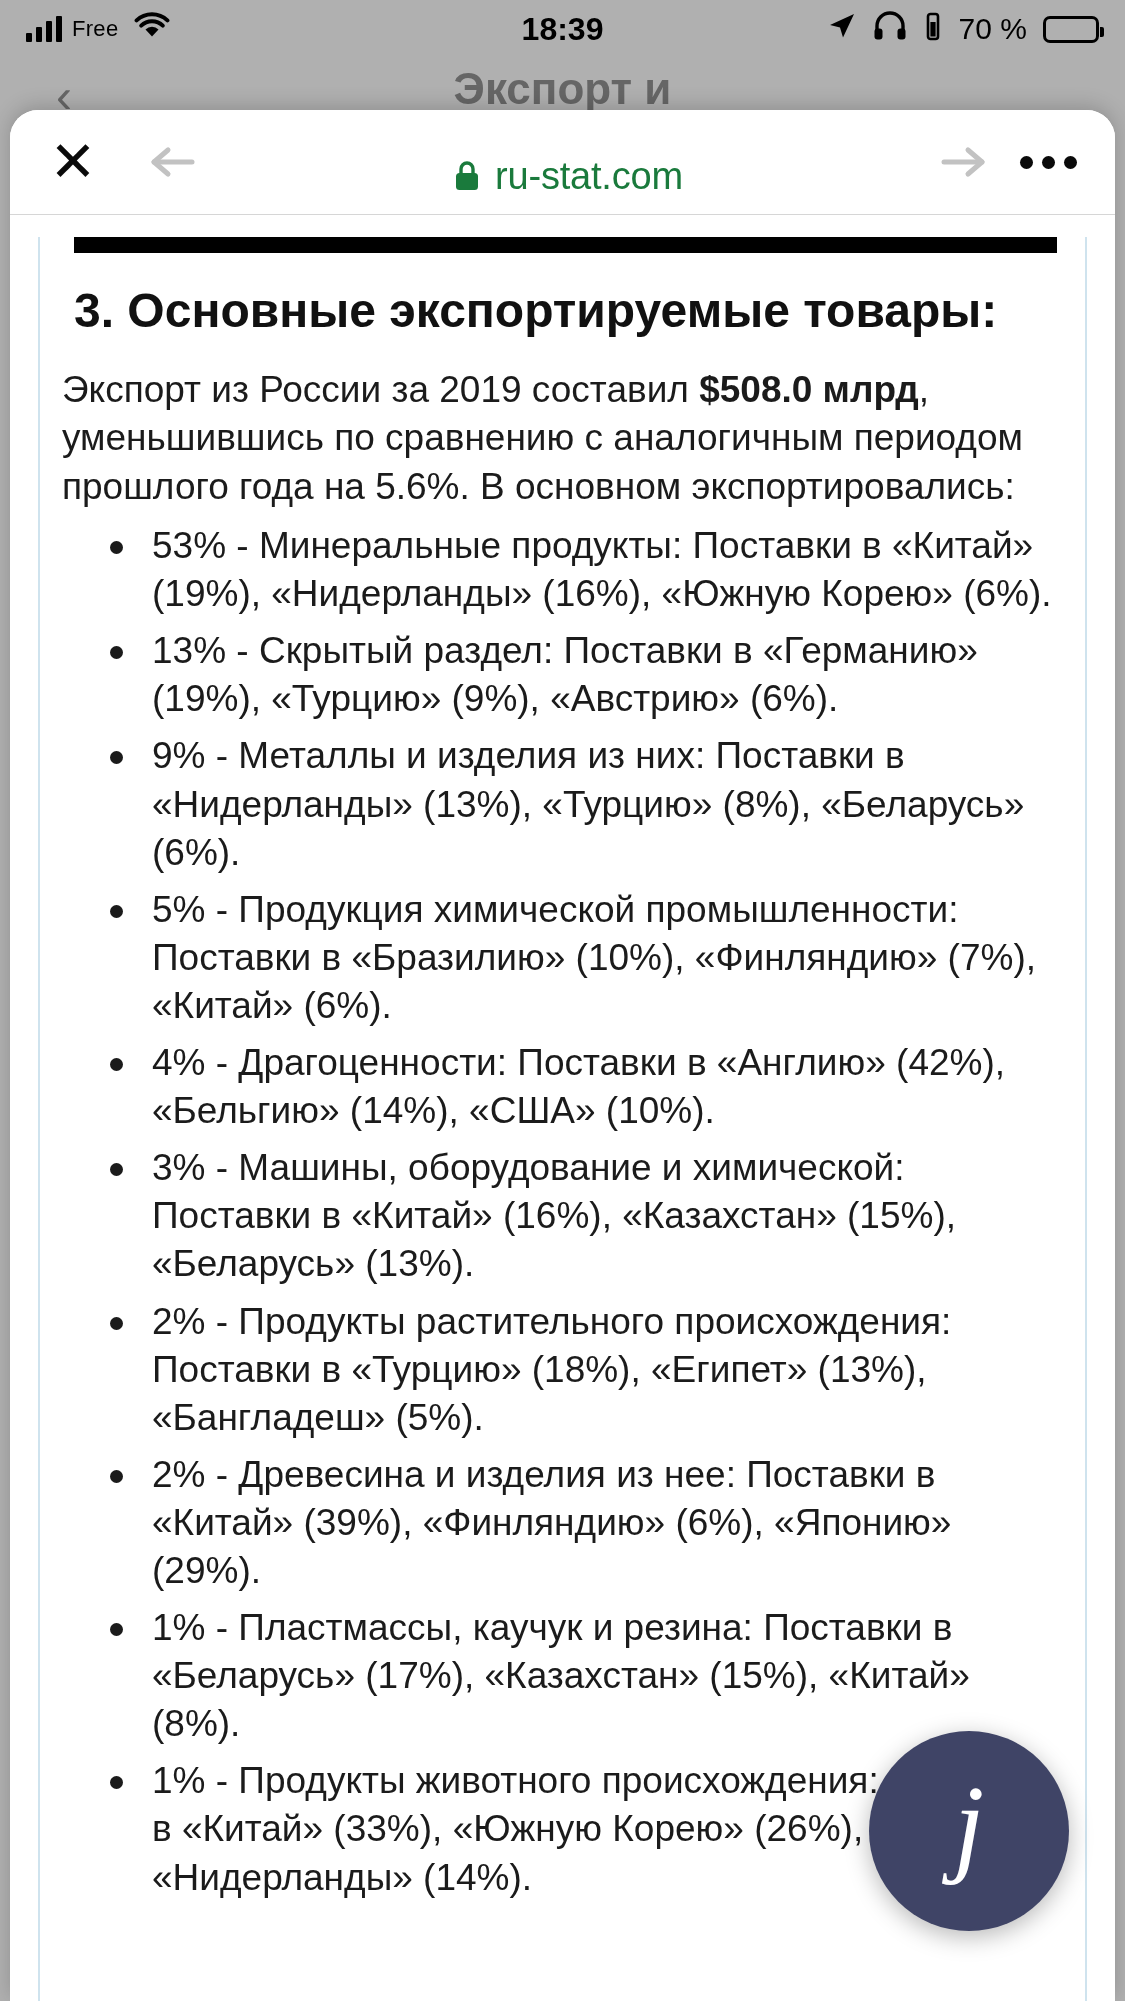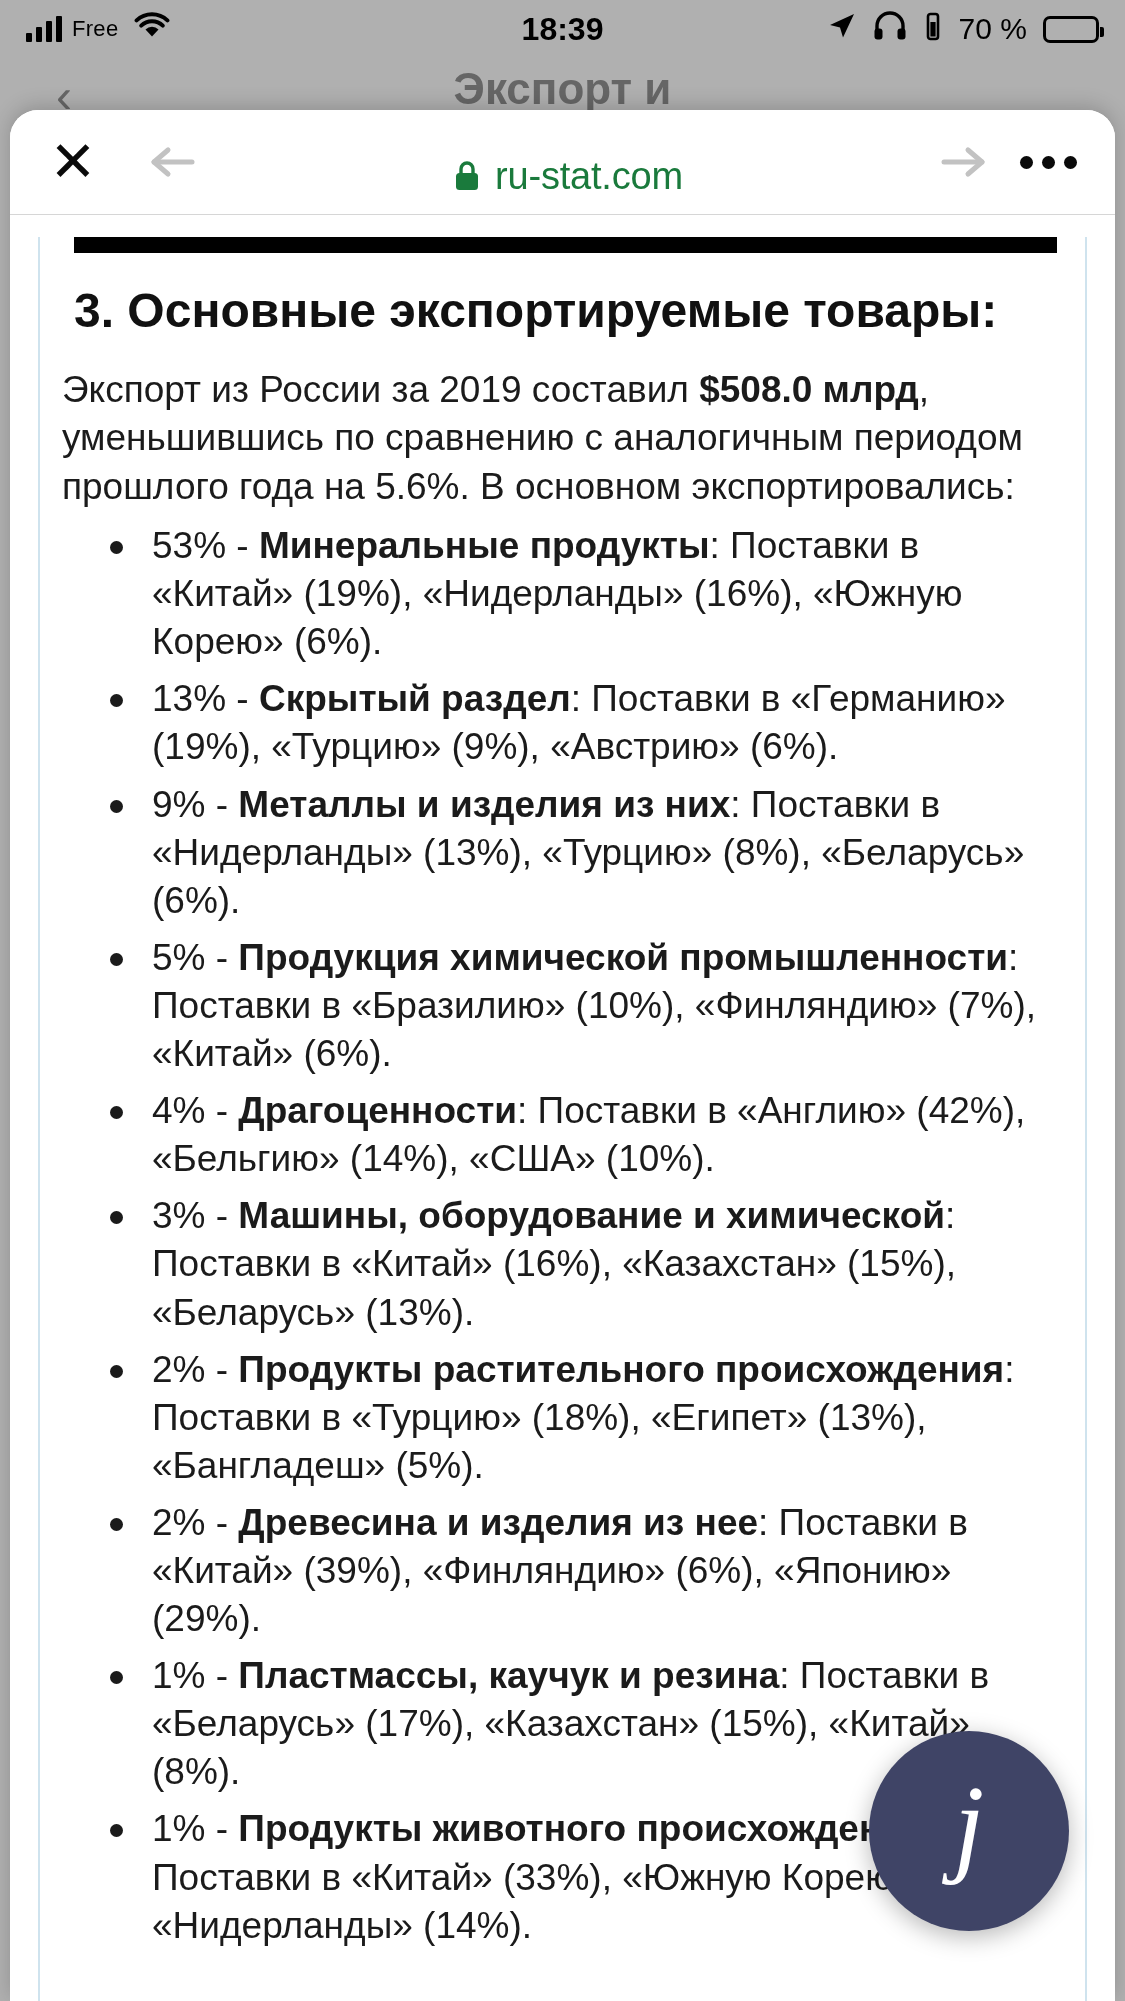--- a/index.html
+++ b/index.html
@@ -178,21 +178,21 @@
     margin-bottom: 9px;
   }
   ul.export-list li::before {
     content: "";
     position: absolute;
     left: -42px; top: 19px;
     width: 13px; height: 13px;
     border-radius: 50%;
     background: #1b1b1b;
   }
-  ul.export-list b { font-weight: bold; }
+  ul.export-list b { font-weight: normal; }
 
   
   .fab {
     position: absolute;
     right: 46px; bottom: 70px;
     width: 200px; height: 200px;
     border-radius: 50%;
     background: #3f4466;
     display: flex; align-items: center; justify-content: center;
     box-shadow: 0 6px 24px rgba(0,0,0,0.28);

